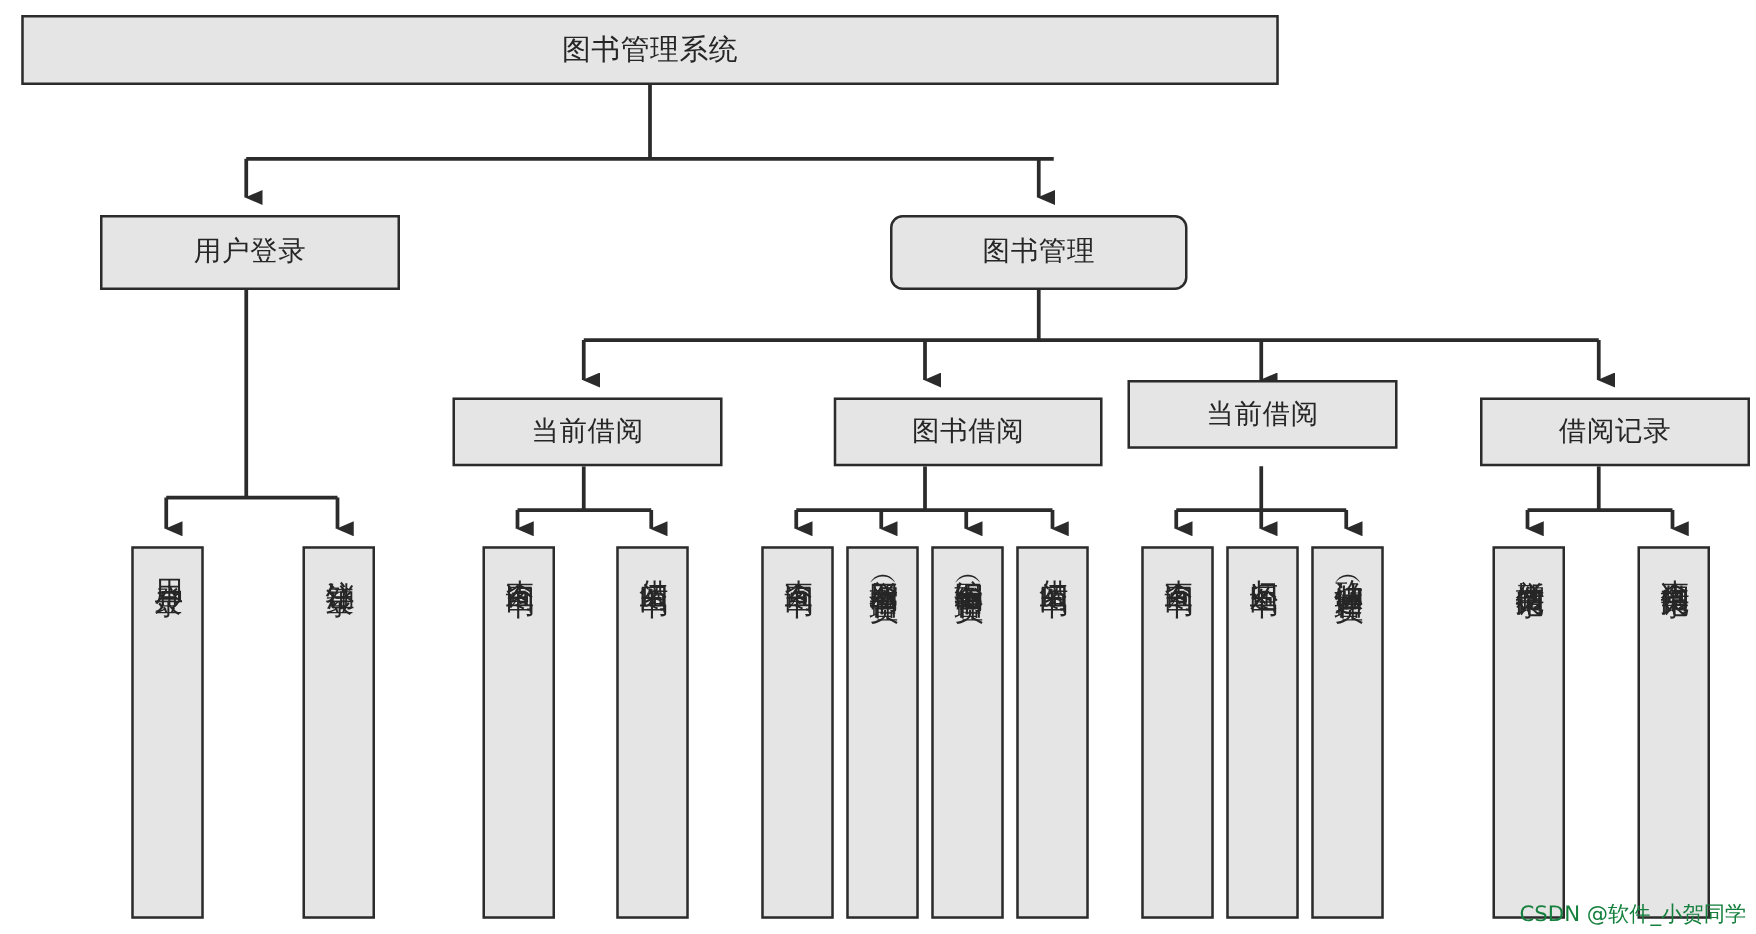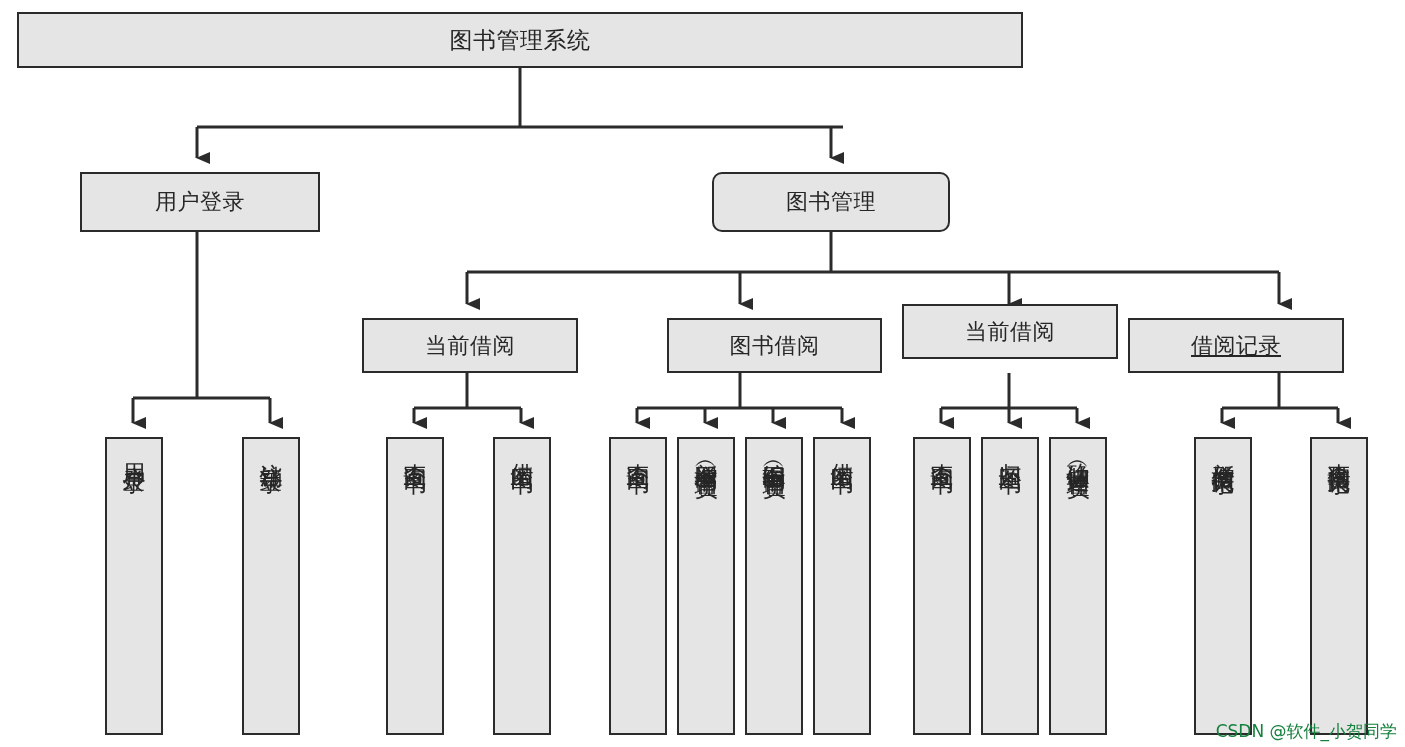--- a/index.html
+++ b/index.html
@@ -139,21 +139,21 @@
 
   <div class="node node-l3" style="left:362px; top:318px; width:216px; height:55px;">
     <span class="lbl">当前借阅</span>
   </div>
   <div class="node node-l3" style="left:633px; top:318px; width:215px; height:55px;margin-left:34px;">
     <span class="lbl">图书借阅</span>
   </div>
   <div class="node node-l3" style="left:902px; top:304px; width:216px; height:55px;">
     <span class="lbl">当前借阅</span>
   </div>
-  <div class="node node-l3" style="left:1128px; top:318px; width:216px; height:55px;text-decoration:underline;">
+  <div class="node node-l3" style="left:1184px; top:318px; width:216px; height:55px;">
     <span class="lbl">借阅记录</span>
   </div>
 
   <div class="node node-leaf" style="left:105px; top:437px; width:58px; height:298px;">
     <span class="lbl">用户登录</span>
   </div>
   <div class="node node-leaf" style="left:242px; top:437px; width:58px; height:298px;">
     <span class="lbl">注销登录</span>
   </div>
 

